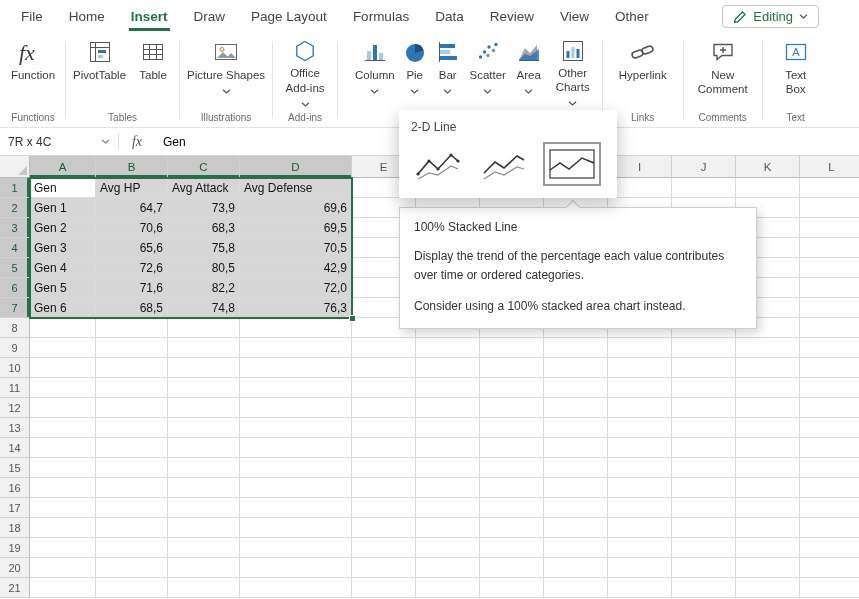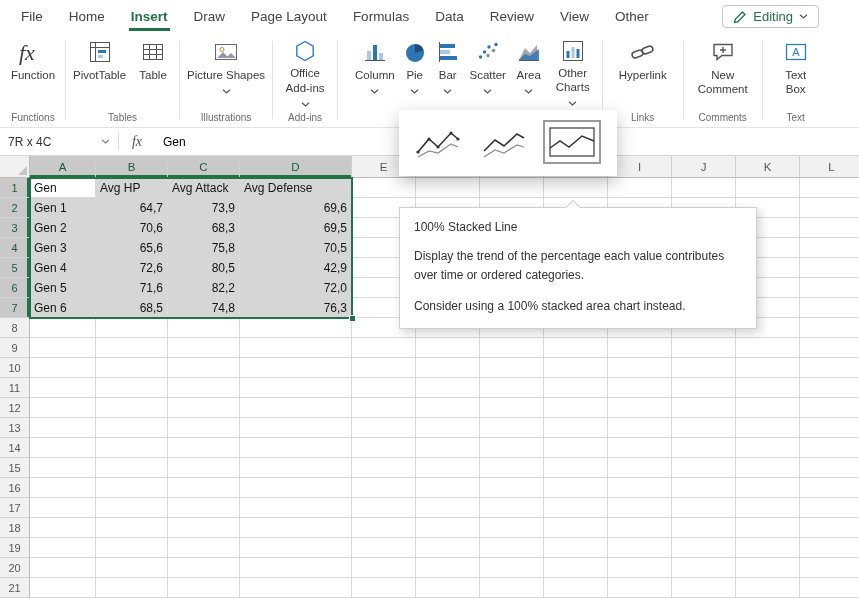--- a/index.html
+++ b/index.html
@@ -683,20 +683,21 @@
           <div class="cell" style="width: 64px;"></div>
           <div class="cell" style="width: 64px;"></div>
           <div class="cell" style="width: 64px;"></div>
         </div>
       </div>
     <div class="sel-outline"></div>
     <div class="fill-handle"></div>
   </div>
 
   <div class="chart-dropdown">
+    <div class="dd-title">2-D Line</div>
     <div class="dd-thumbs">
       <button class="dd-thumb">
         <span style="display:flex">
           <svg width="52" height="38" viewBox="0 0 52 38">
               <path d="M4 29L15 16l9 8 13-14 7 6" fill="none" stroke="#333" stroke-width="1.6"></path>
               <circle cx="4" cy="29" r="1.6" fill="#333"></circle>
               <circle cx="15" cy="16" r="1.6" fill="#333"></circle>
               <circle cx="24" cy="24" r="1.6" fill="#333"></circle>
               <circle cx="37" cy="10" r="1.6" fill="#333"></circle>
               <circle cx="44" cy="16" r="1.6" fill="#333"></circle>

